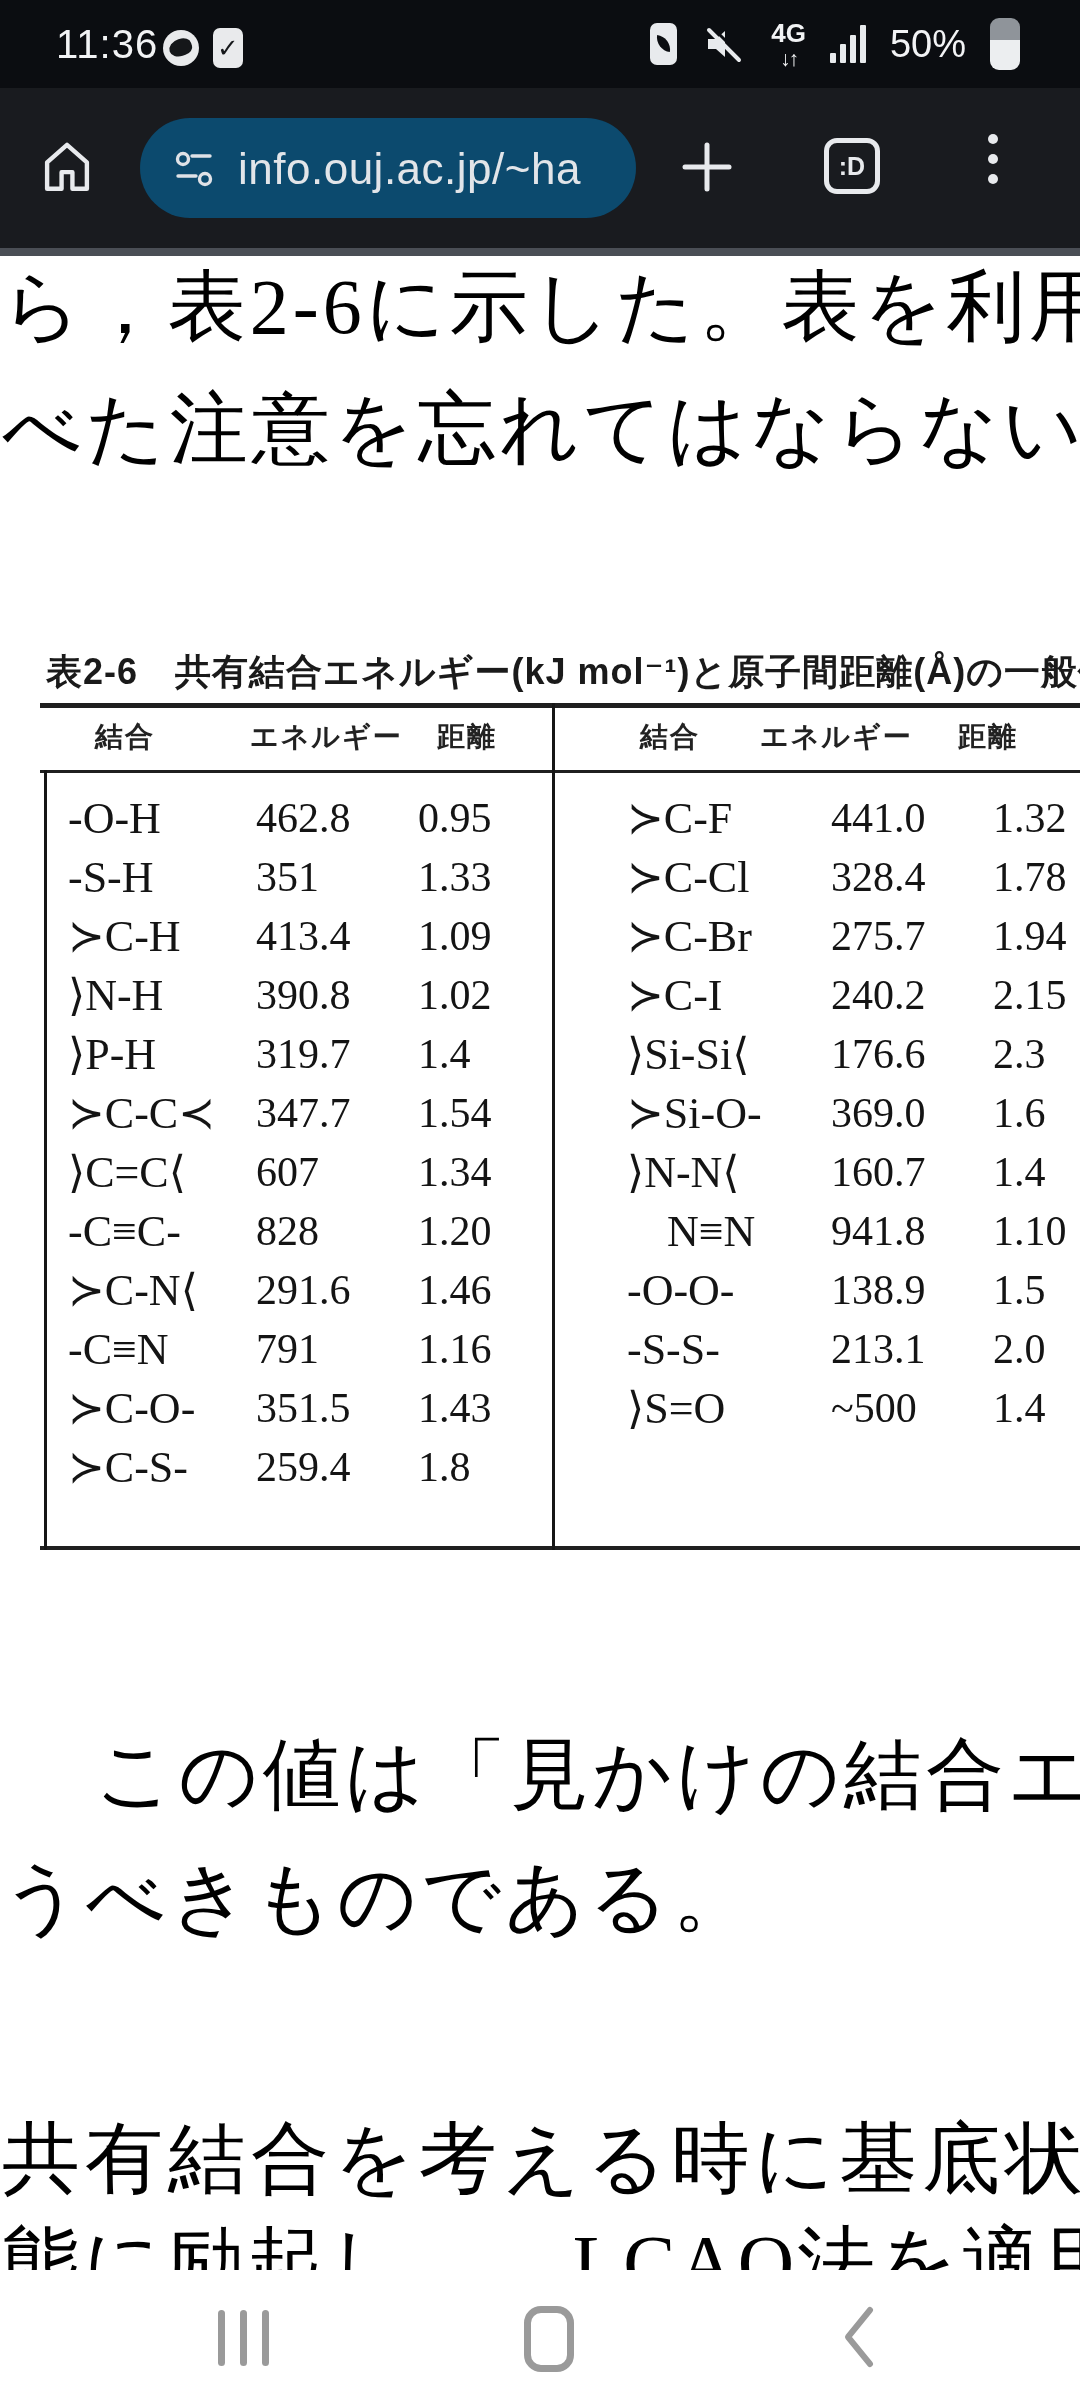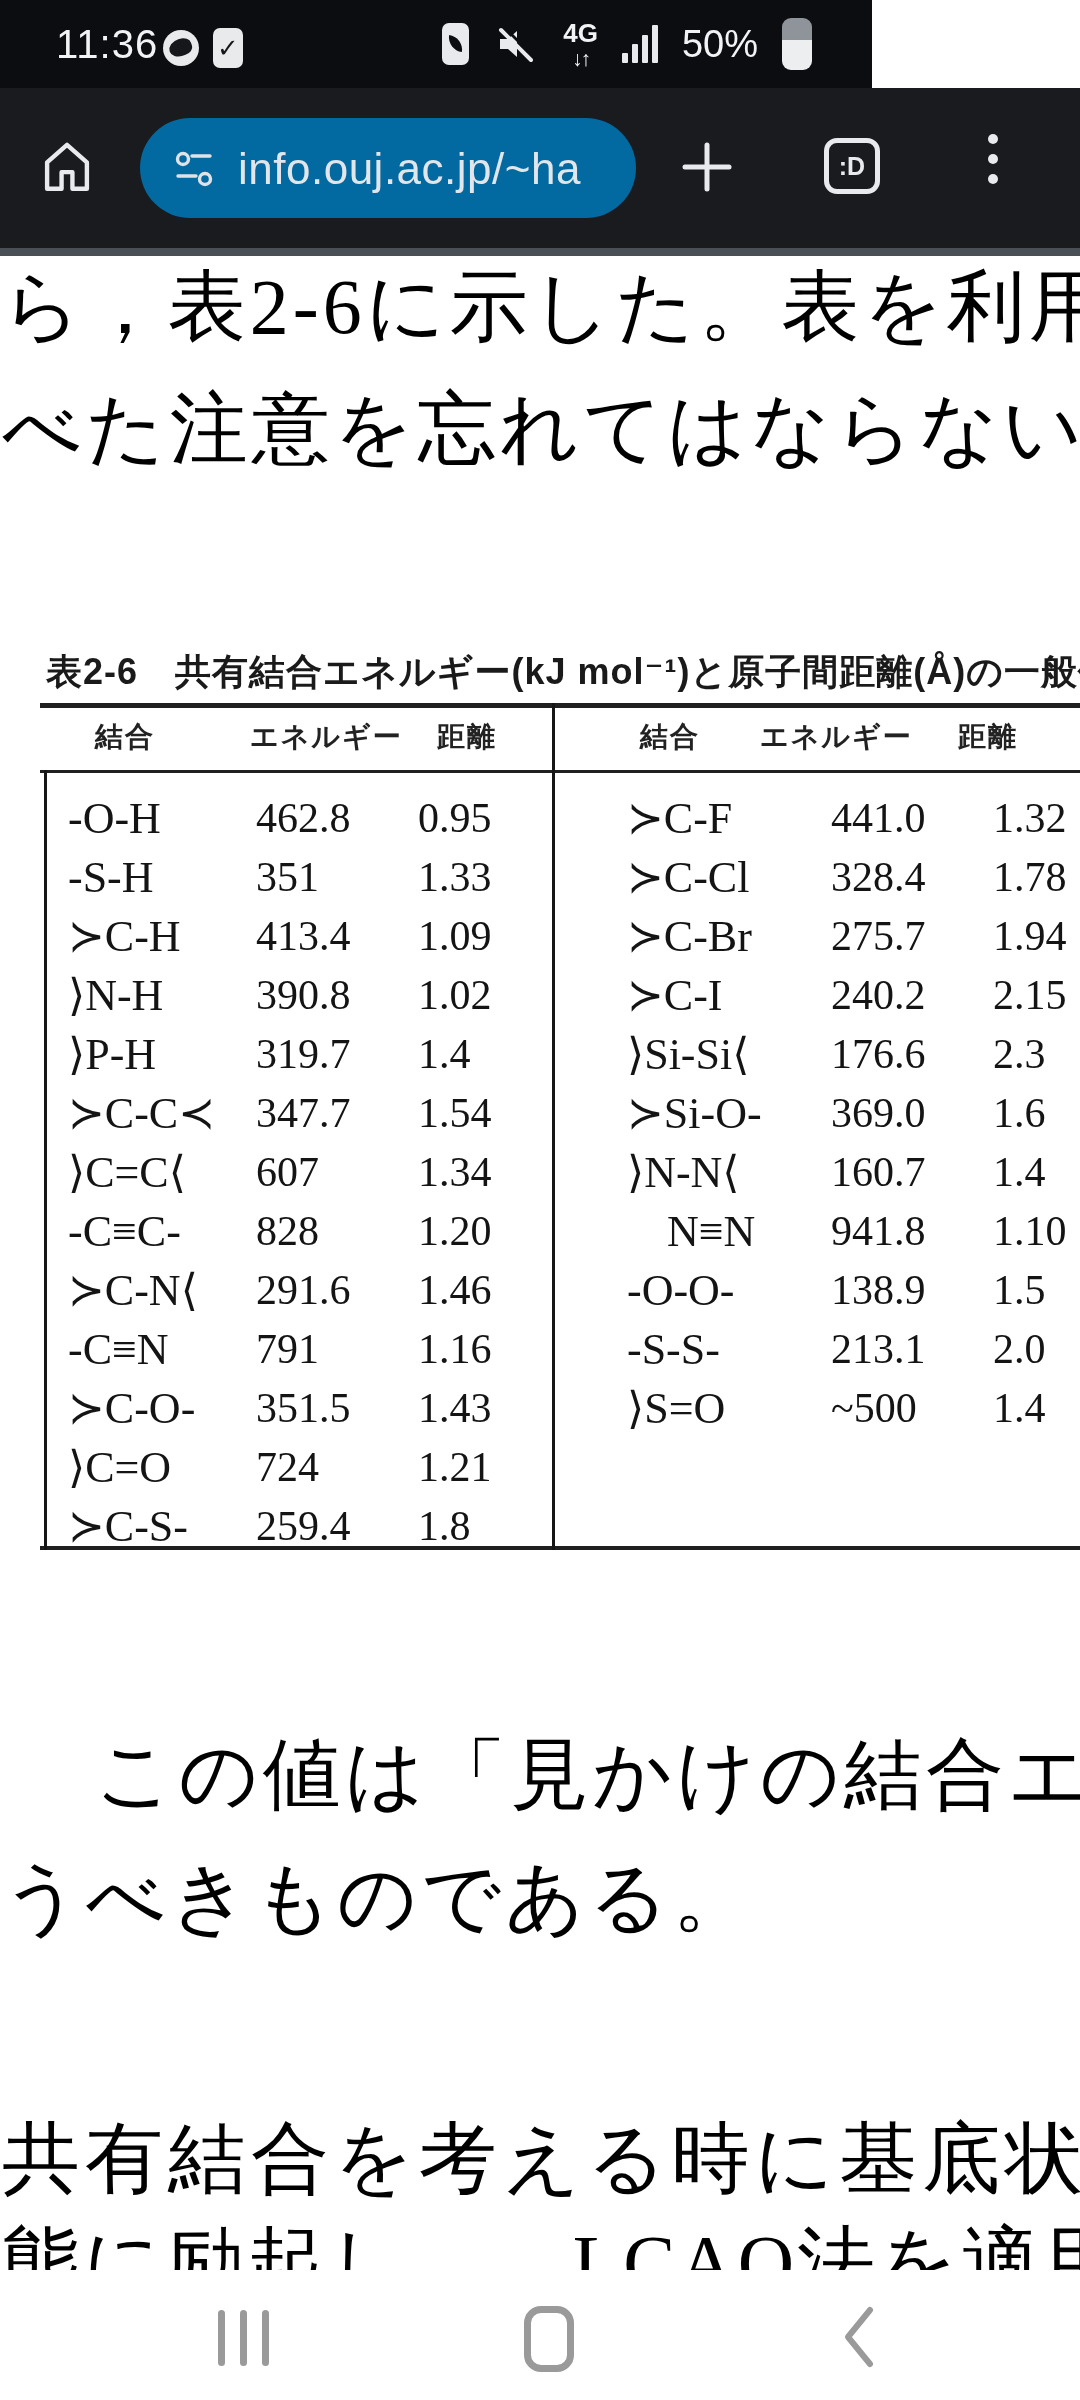--- a/index.html
+++ b/index.html
@@ -1,21 +1,21 @@
 <!DOCTYPE html>
 <html><head>
 <meta charset="utf-8">
 <style>
   html,body{margin:0;padding:0;}
   body{
     width:1080px;height:2400px;position:relative;overflow:hidden;
     background:#ffffff;font-family:"Liberation Sans","DejaVu Sans",sans-serif;
   }
   
-  .status-bar{position:absolute;left:0;top:0;width:872px;height:88px;background:#0b0d11;
+  .status-bar{position:absolute;left:0;top:0;width:1080px;height:88px;background:#0b0d11;
     display:flex;align-items:center;color:#f2f3f5;}
   .sb-time{position:absolute;left:56px;top:22px;font-size:40px;font-weight:400;letter-spacing:1px;}
   .sb-notif-circle{position:absolute;left:163px;top:30px;width:36px;height:36px;border-radius:50%;background:#e9eaec;}
   .sb-notif-circle::after{content:"";position:absolute;left:6px;top:9px;width:23px;height:17px;
     background:#15171a;border-radius:60% 50% 45% 55%;transform:rotate(-18deg);}
   .sb-notif-check{position:absolute;left:213px;top:28px;width:30px;height:40px;border-radius:7px;background:#e9eaec;
     display:flex;align-items:center;justify-content:center;color:#15171a;font-size:26px;font-weight:700;}
   .sb-right{position:absolute;right:60px;top:0;height:88px;display:flex;align-items:center;gap:24px;}
   .sb-saver{width:27px;height:42px;border-radius:7px;background:#e8eaed;position:relative;}
   .sb-saver::after{content:"";position:absolute;left:6px;top:13px;width:15px;height:15px;background:#0b0d11;
@@ -25,21 +25,21 @@
   .sb-4g .g{font-size:26px;font-weight:700;letter-spacing:0;}
   .sb-4g .ar{font-size:21px;margin-top:2px;letter-spacing:-2px;}
   .sb-signal{display:flex;align-items:flex-end;gap:4px;height:38px;}
   .sb-signal i{display:block;width:6px;background:#e8eaed;border-radius:1px;}
   .sb-batt-text{font-size:38px;font-weight:400;}
   .sb-batt{width:30px;height:52px;border-radius:9px;
     background:linear-gradient(#8f949a 0 42%,#eceef0 42% 100%);}
   
   .toolbar{position:absolute;left:0;top:88px;width:1080px;height:160px;background:#191b1f;}
   .tb-home{position:absolute;left:36px;top:46px;width:62px;height:66px;}
-  .url-pill{position:absolute;left:140px;top:30px;width:496px;height:100px;border-radius:50px;background:#0369a1;
+  .url-pill{position:absolute;left:140px;top:30px;width:496px;height:100px;border-radius:50px;background:#0c4a6e;
     display:flex;align-items:center;}
   .tune{position:absolute;left:34px;top:30px;width:42px;height:42px;}
   .url-text{position:absolute;left:98px;top:26px;font-size:44px;color:#e2e5e9;letter-spacing:0.5px;white-space:nowrap;}
   .tb-plus{position:absolute;left:680px;top:52px;width:54px;height:54px;}
   .tb-tabs{position:absolute;left:824px;top:50px;width:46px;height:46px;border:5px solid #e8eaed;border-radius:13px;
     display:flex;align-items:center;justify-content:center;}
   .tb-tabs span{color:#e8eaed;font-size:25px;font-weight:700;letter-spacing:0px;}
   .tb-menu{position:absolute;left:988px;top:46px;display:flex;flex-direction:column;gap:10px;}
   .tb-menu i{width:10px;height:10px;border-radius:50%;background:#e8eaed;display:block;}
   .progress-strip{position:absolute;left:0;top:248px;width:1080px;height:8px;background:#4a4e55;}
@@ -215,25 +215,20 @@
           <span class="bond">-C≡N</span>
           <span class="energy">791</span>
           <span class="dist">1.16</span>
         </div>
         <div class="trow">
           <span class="bond">≻C-O-</span>
           <span class="energy">351.5</span>
           <span class="dist">1.43</span>
         </div>
         <div class="trow">
-          <span class="bond">⟩C=O</span>
-          <span class="energy">724</span>
-          <span class="dist">1.21</span>
-        </div>
-        <div class="trow">
           <span class="bond">≻C-S-</span>
           <span class="energy">259.4</span>
           <span class="dist">1.8</span>
         </div>
       </div>
     <div class="rows rows-right" id="right-rows">
         <div class="trow">
           <span class="bond">≻C-F</span>
           <span class="energy">441.0</span>
           <span class="dist">1.32</span>

